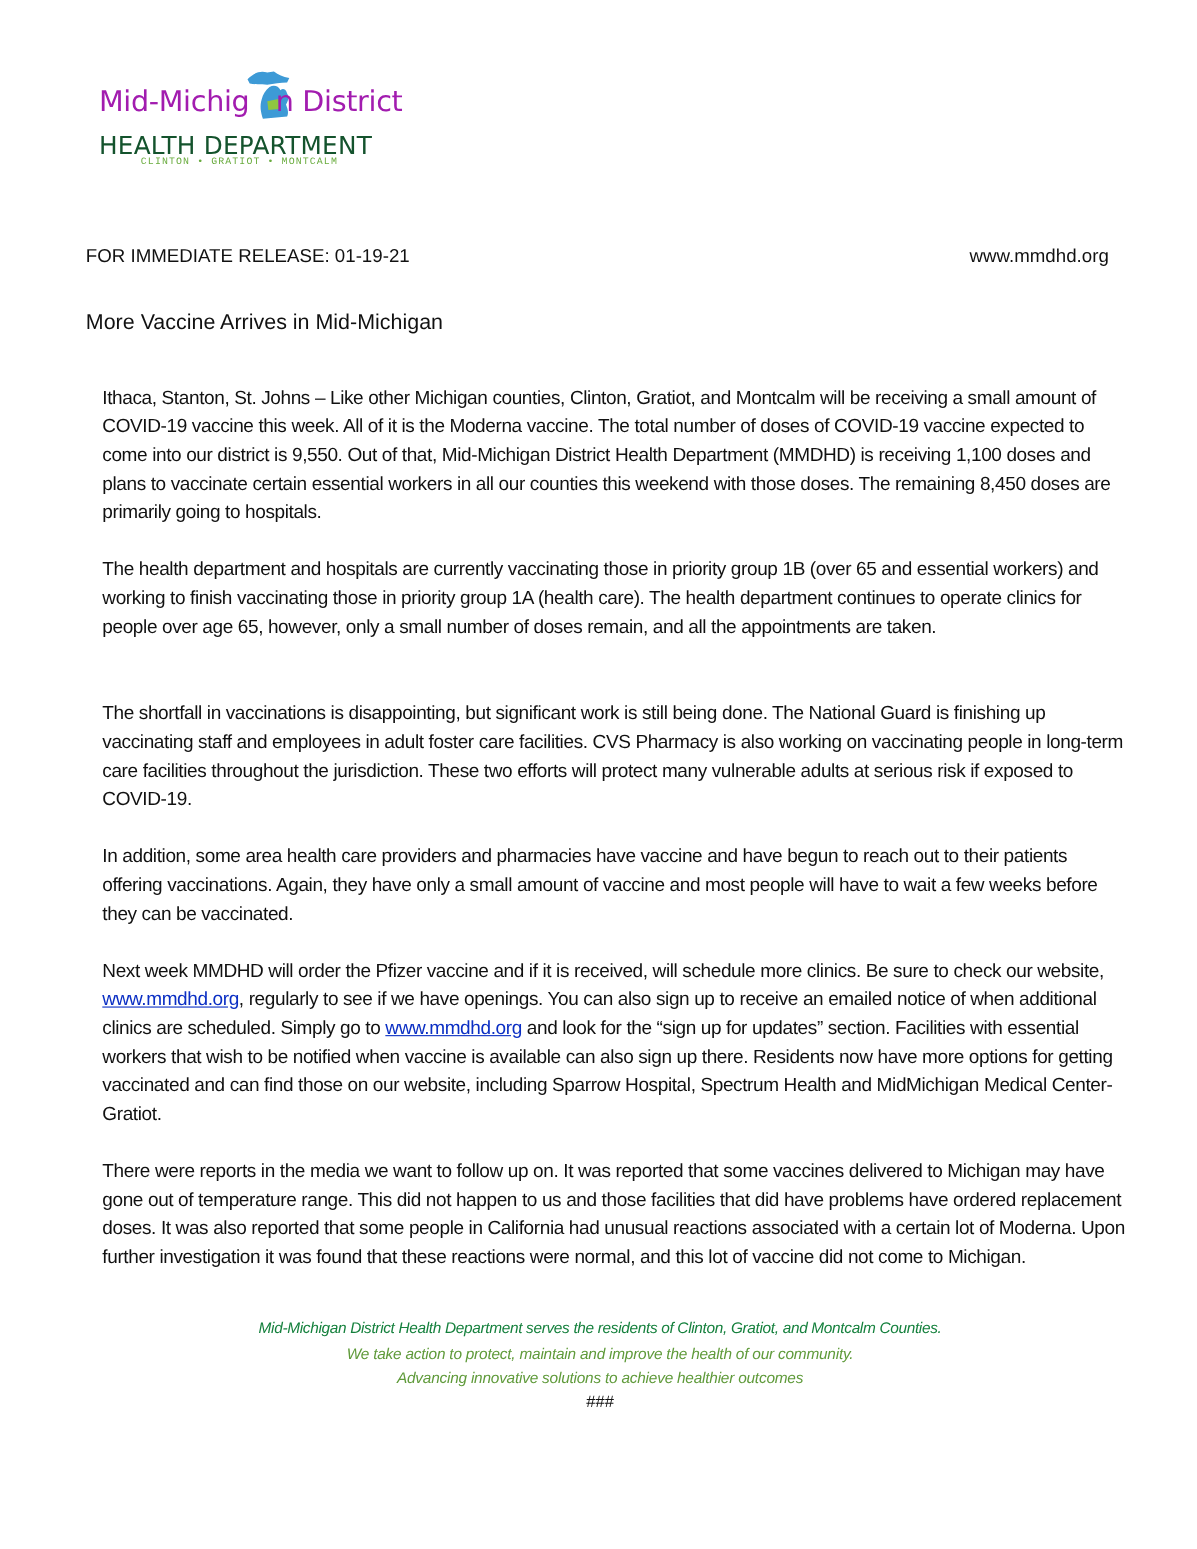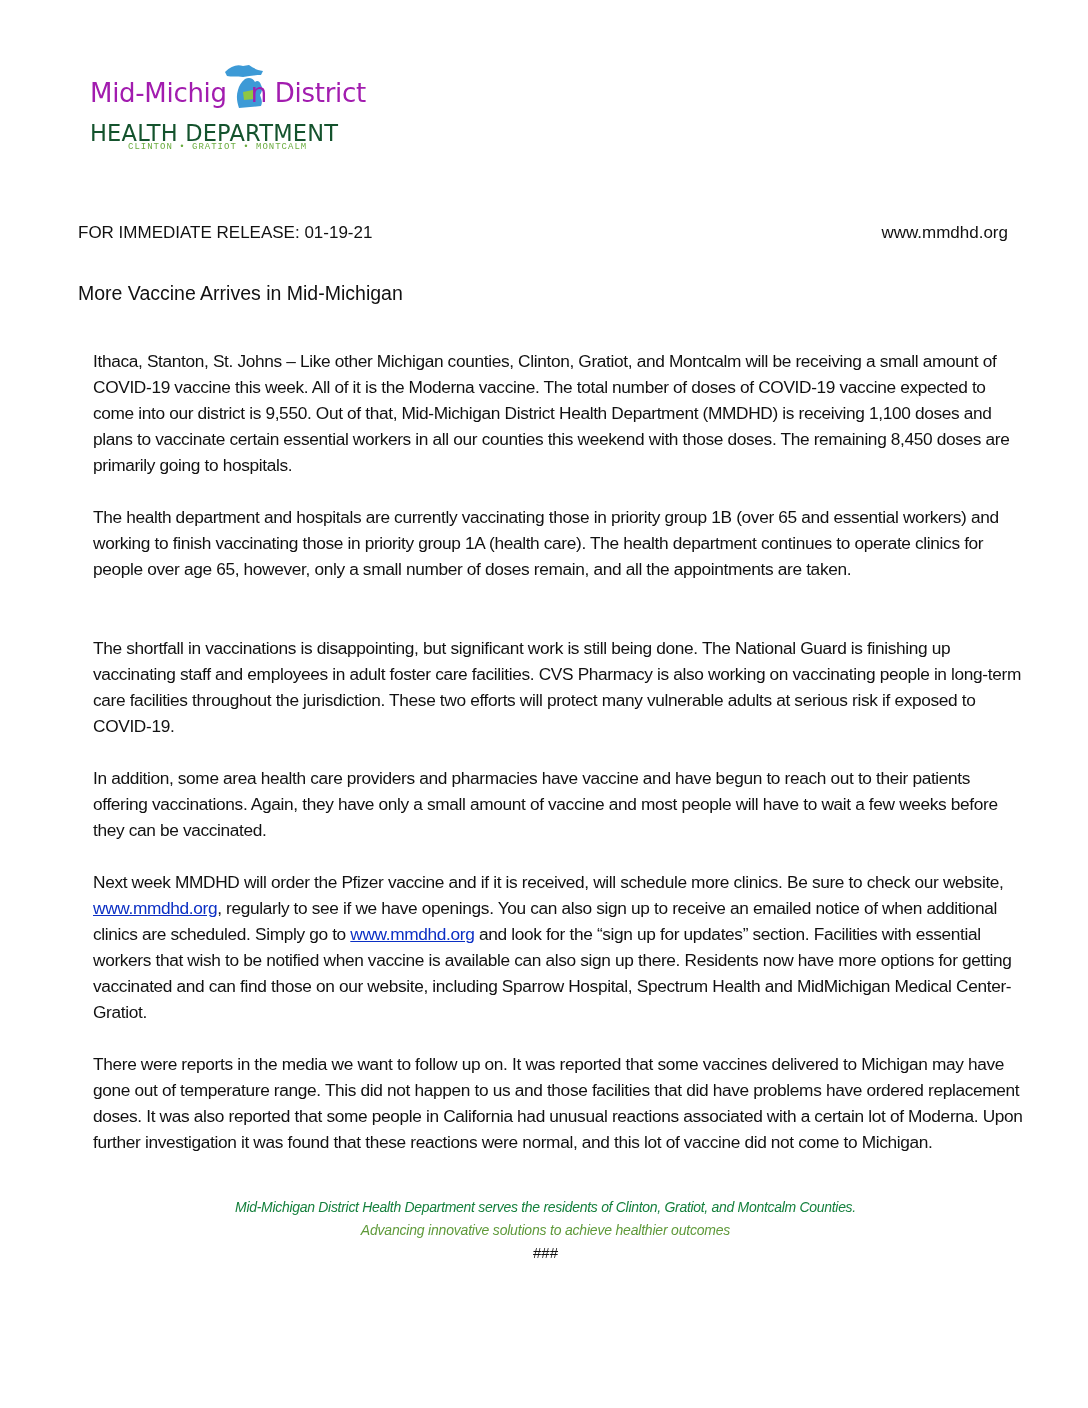--- a/index.html
+++ b/index.html
@@ -87,15 +87,16 @@
 
 <p class="body-text" style="top:333px;">Ithaca, Stanton, St. Johns – Like other Michigan counties, Clinton, Gratiot, and Montcalm will be receiving a small amount of COVID-19 vaccine this week. All of it is the Moderna vaccine. The total number of doses of COVID-19 vaccine expected to come into our district is 9,550. Out of that, Mid-Michigan District Health Department (MMDHD) is receiving 1,100 doses and plans to vaccinate certain essential workers in all our counties this weekend with those doses. The remaining 8,450 doses are primarily going to hospitals.</p>
 <p class="body-text" style="top:489px;">The health department and hospitals are currently vaccinating those in priority group 1B (over 65 and essential workers) and working to finish vaccinating those in priority group 1A (health care). The health department continues to operate clinics for people over age 65, however, only a small number of doses remain, and all the appointments are taken.</p>
 <p class="body-text" style="top:620px;">The shortfall in vaccinations is disappointing, but significant work is still being done. The National Guard is finishing up vaccinating staff and employees in adult foster care facilities. CVS Pharmacy is also working on vaccinating people in long-term care facilities throughout the jurisdiction. These two efforts will protect many vulnerable adults at serious risk if exposed to COVID-19.</p>
 <p class="body-text" style="top:750px;">In addition, some area health care providers and pharmacies have vaccine and have begun to reach out to their patients offering vaccinations. Again, they have only a small amount of vaccine and most people will have to wait a few weeks before they can be vaccinated.</p>
 <p class="body-text" style="top:854px;"><span>Next week MMDHD will order the Pfizer vaccine and if it is received, will schedule more clinics. Be sure to check our website, </span><a href="#">www.mmdhd.org</a><span>, regularly to see if we have openings. You can also sign up to receive an emailed notice of when additional clinics are scheduled. Simply go to </span><a href="#">www.mmdhd.org</a><span> and look for the “sign up for updates” section. Facilities with essential workers that wish to be notified when vaccine is available can also sign up there. Residents now have more options for getting vaccinated and can find those on our website, including Sparrow Hospital, Spectrum Health and MidMichigan Medical Center-Gratiot.</span></p>
 <p class="body-text" style="top:1036px;">There were reports in the media we want to follow up on. It was reported that some vaccines delivered to Michigan may have gone out of temperature range. This did not happen to us and those facilities that did have problems have ordered replacement doses.  It was also reported that some people in California had unusual reactions associated with a certain lot of Moderna. Upon further investigation it was found that these reactions were normal, and this lot of vaccine did not come to Michigan.</p>
 
 <div class="footer">
   <div class="serve">Mid-Michigan District Health Department serves the residents of Clinton, Gratiot, and Montcalm Counties.</div>
+  <div class="green">We take action to protect, maintain and improve the health of our community.</div>
   <div class="green">Advancing innovative solutions to achieve healthier outcomes</div>
   <div class="hash">###</div>
 </div>
 
 </body></html>

